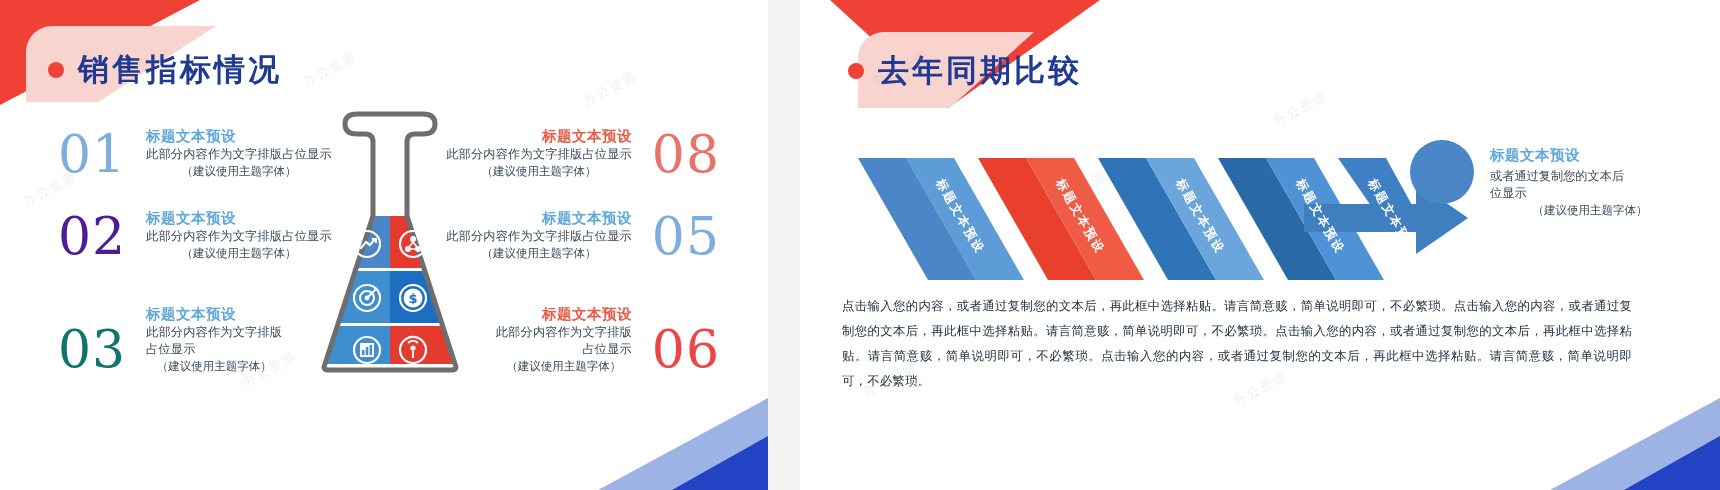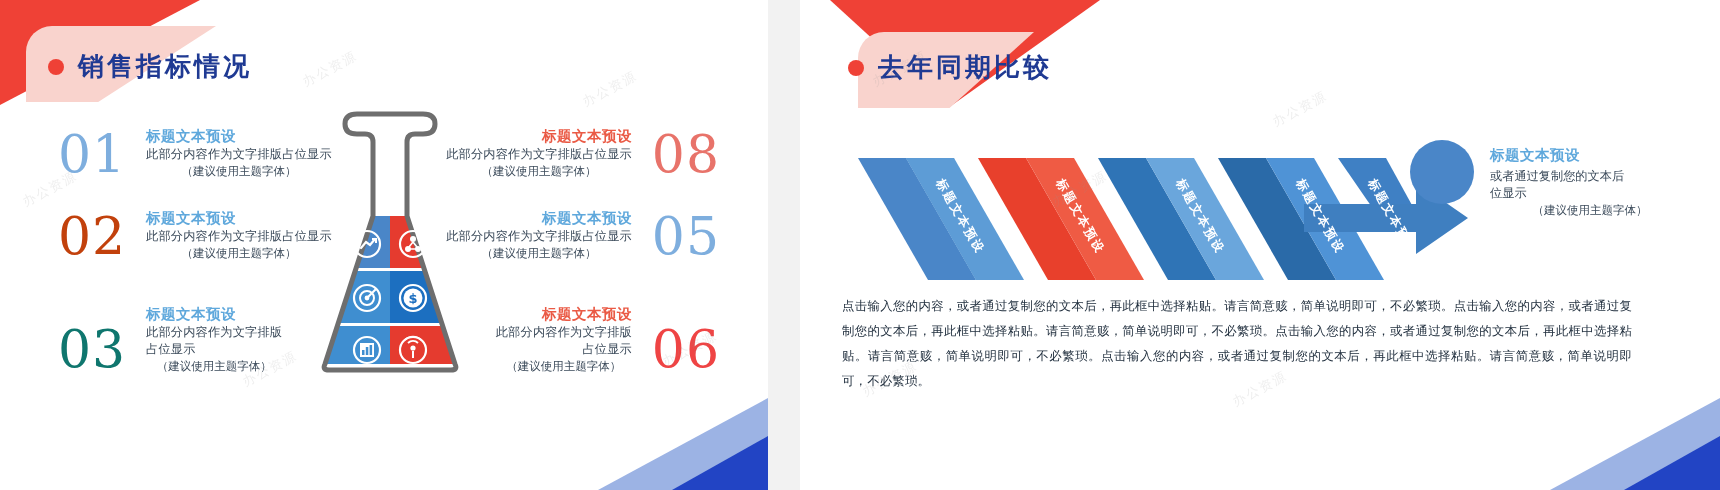--- a/index.html
+++ b/index.html
@@ -65,21 +65,21 @@
   }
   .slide-right .corner-red-pale{
     left:58px; top:32px; width:176px; height:76px;
     clip-path:polygon(0 0, 100% 0, 52% 100%, 0 100%);
   }
 
   
   .slide-header{ position:absolute; display:flex; align-items:center; gap:14px; }
   .hdr-dot{ width:16px;height:16px;border-radius:50%;background:#ef4136; }
   .hdr-title{
-    font-size:26px; font-weight:bold; color:#1f3a93;
+    font-size:31px; font-weight:bold; color:#1f3a93;
     letter-spacing:3px; white-space:nowrap;
   }
   .num-item{ position:absolute; display:flex; align-items:flex-end;margin-top:12px; }
   .num-big{
     font-size:52px; line-height:52px; font-weight:300;
     letter-spacing:1px; font-family:"DejaVu Serif","Liberation Serif",serif;
   }
   .num-blue{ color:#7eaede; }
   .num-red { color:#e8736a; }
   .num-txt{ padding-top:4px; }
@@ -139,21 +139,21 @@
     <div class="num-item" style="left:58px; top:110px;">
       <div class="num-big num-blue" style="width: 88px; color: rgb(126, 174, 222);">01</div>
       <div class="num-txt">
         <div class="it-title t-blue" style="color: rgb(95, 168, 220);">标题文本预设</div>
         <div class="it-desc">此部分内容作为文字排版占位显示</div>
         <div class="it-note" style="text-align:center;">（建议使用主题字体）</div>
       </div>
     </div>
 
     <div class="num-item" style="left:58px; top:192px;">
-      <div class="num-big num-blue" style="width: 88px; color: #c2410c;">02</div>
+      <div class="num-big num-blue" style="width: 88px; color: #4c1d95;">02</div>
       <div class="num-txt">
         <div class="it-title t-blue" style="color: rgb(95, 168, 220);">标题文本预设</div>
         <div class="it-desc">此部分内容作为文字排版占位显示</div>
         <div class="it-note" style="text-align:center;">（建议使用主题字体）</div>
       </div>
     </div>
 
     <div class="num-item" style="left:58px; top:288px;">
       <div class="num-big num-blue" style="width: 88px; color: #0f766e;">03</div>
       <div class="num-txt">

